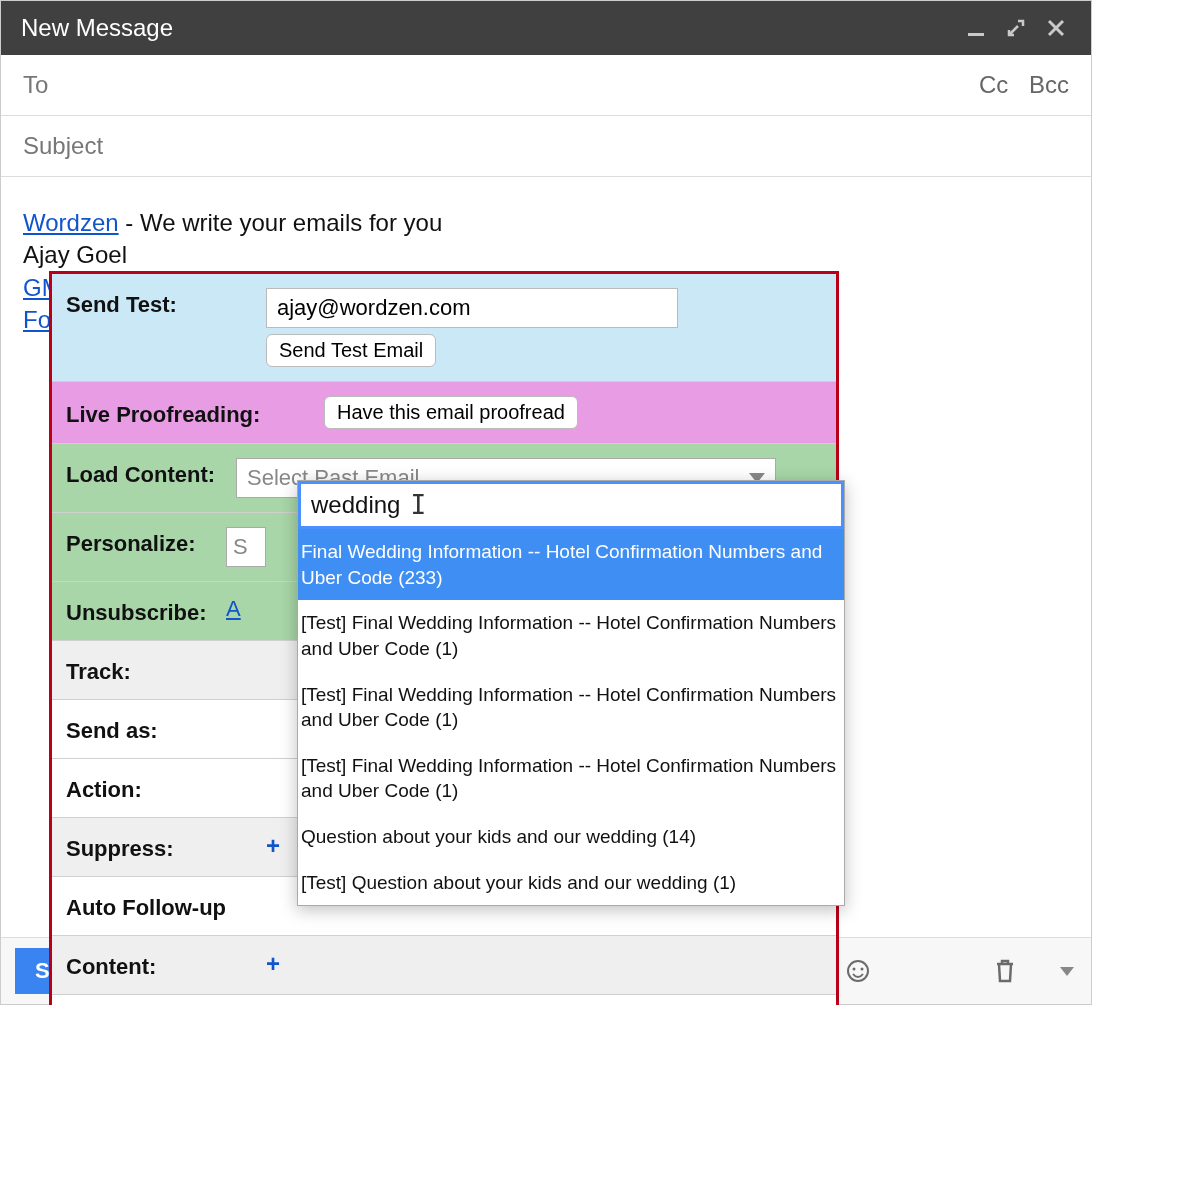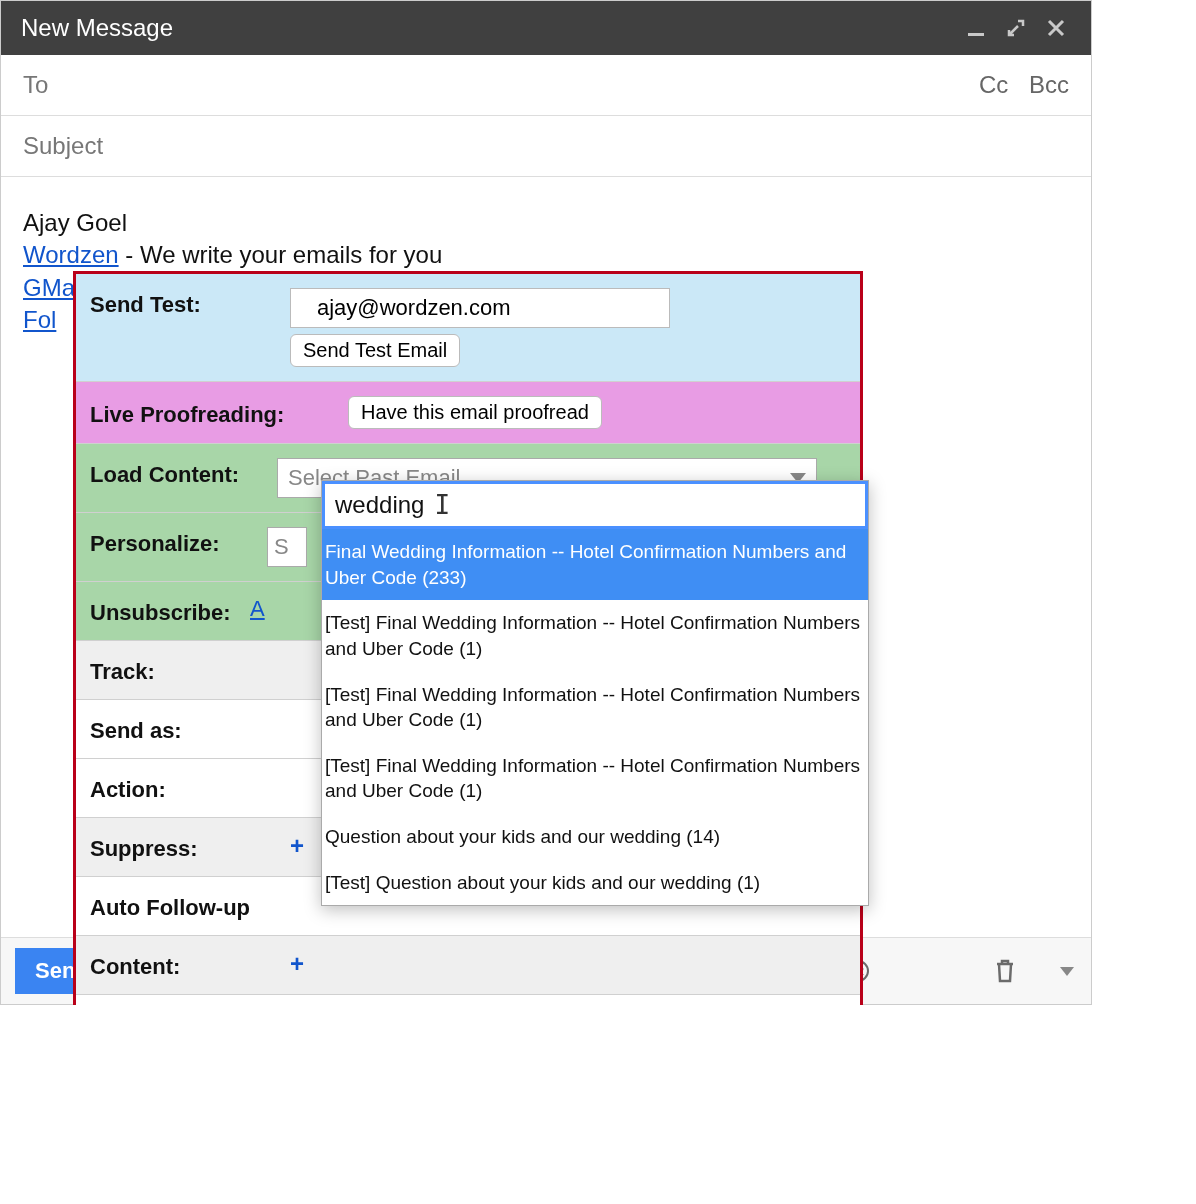--- a/index.html
+++ b/index.html
@@ -48,21 +48,21 @@
     position: relative;
     min-height: 760px;
   }
   .sig a { color: #1155cc; text-decoration: underline; }
   .sig-line { line-height: 1.35; }
 
   
   .gmass-panel {
     position: absolute;
     top: 94px;
-    left: 72px;
+    left: 48px;
     width: 790px;
     border: 3px solid #b90019;
     background: #a21caf;
     z-index: 5;
   }
   .gp-section {
     padding: 14px 14px;
     font-size: 22px;
     display: flex;
     align-items: flex-start;
@@ -85,36 +85,35 @@
     background: #fff;
     border: 1px solid #bbb;
     border-radius: 6px;
     padding: 4px 12px;
     font-size: 20px;
     cursor: pointer;
   }
   .text-input {
     background: #fff;
     border: 1px solid #bbb;
-    padding: 6px 26px;
+    padding: 6px 10px;
     font-size: 22px;
-    width: 380px;
+    width: 412px;
   }
   .select-box {
     background: #fff;
     border: 1px solid #aaa;
     padding: 6px 10px;
     font-size: 22px;
     width: 540px;
     color: #888;
     display: flex;
     align-items: center;
     justify-content: space-between;
     cursor: pointer;
-    margin-left: 17px;
   }
   .tri { width:0;height:0;border-left:8px solid transparent;border-right:8px solid transparent;border-top:10px solid #888; }
   .plus { color: #1155cc; font-weight: 700; font-size: 24px; }
   .linkish { color: #1155cc; text-decoration: underline; }
 
   
   .dropdown {
     position: absolute;
     left: 245px;
     top: 206px;
@@ -239,24 +238,24 @@
       <span>Bcc</span>
     </span>
   </div>
 
   <div class="field-row">
     <span class="label">Subject</span>
   </div>
 
   <div class="body-area">
     <div class="sig">
-      <div class="sig-line">Ajay Goel</div>
       <div class="sig-line">
         <a href="#">Wordzen</a><span> - We write your emails for you</span>
       </div>
+      <div class="sig-line">Ajay Goel</div>
       <div class="sig-line">
         <a href="#">GMass</a><span> - Powerful email marketing inside Gmail</span>
       </div>
       <div class="sig-line">
         <a href="#">Fol</a>
       </div>
     </div>
 
     <div class="gmass-panel">
 

